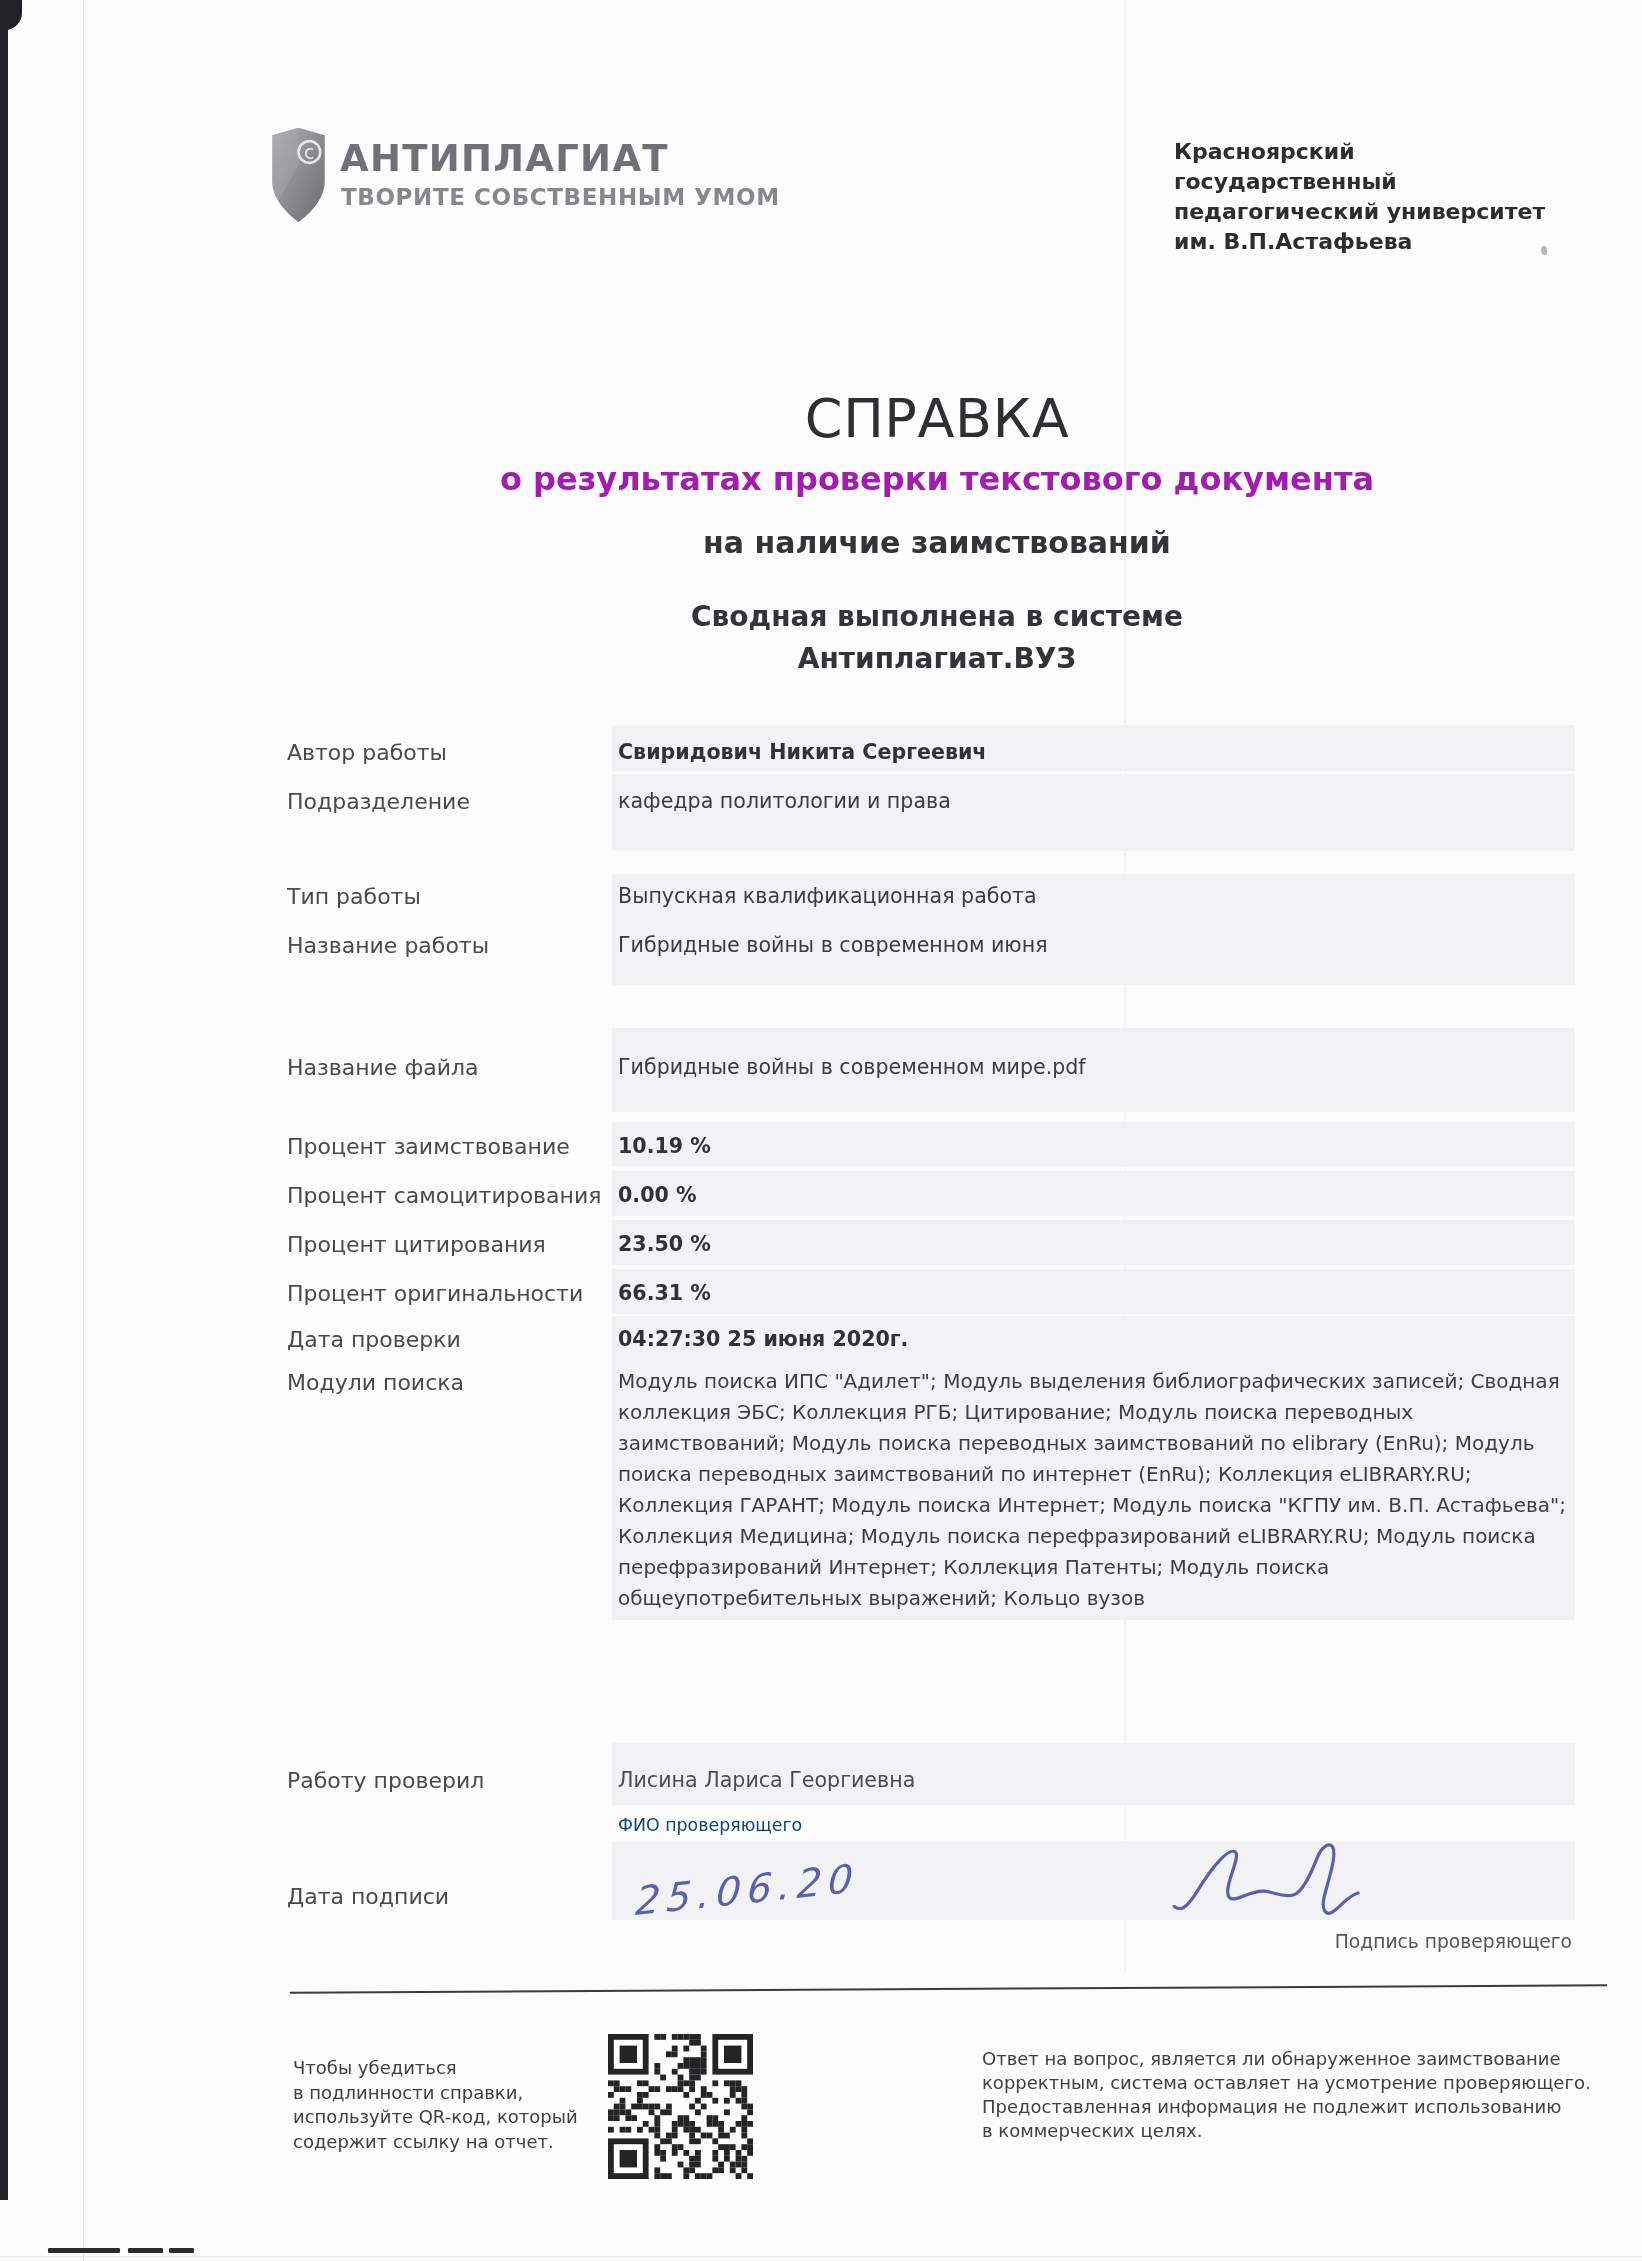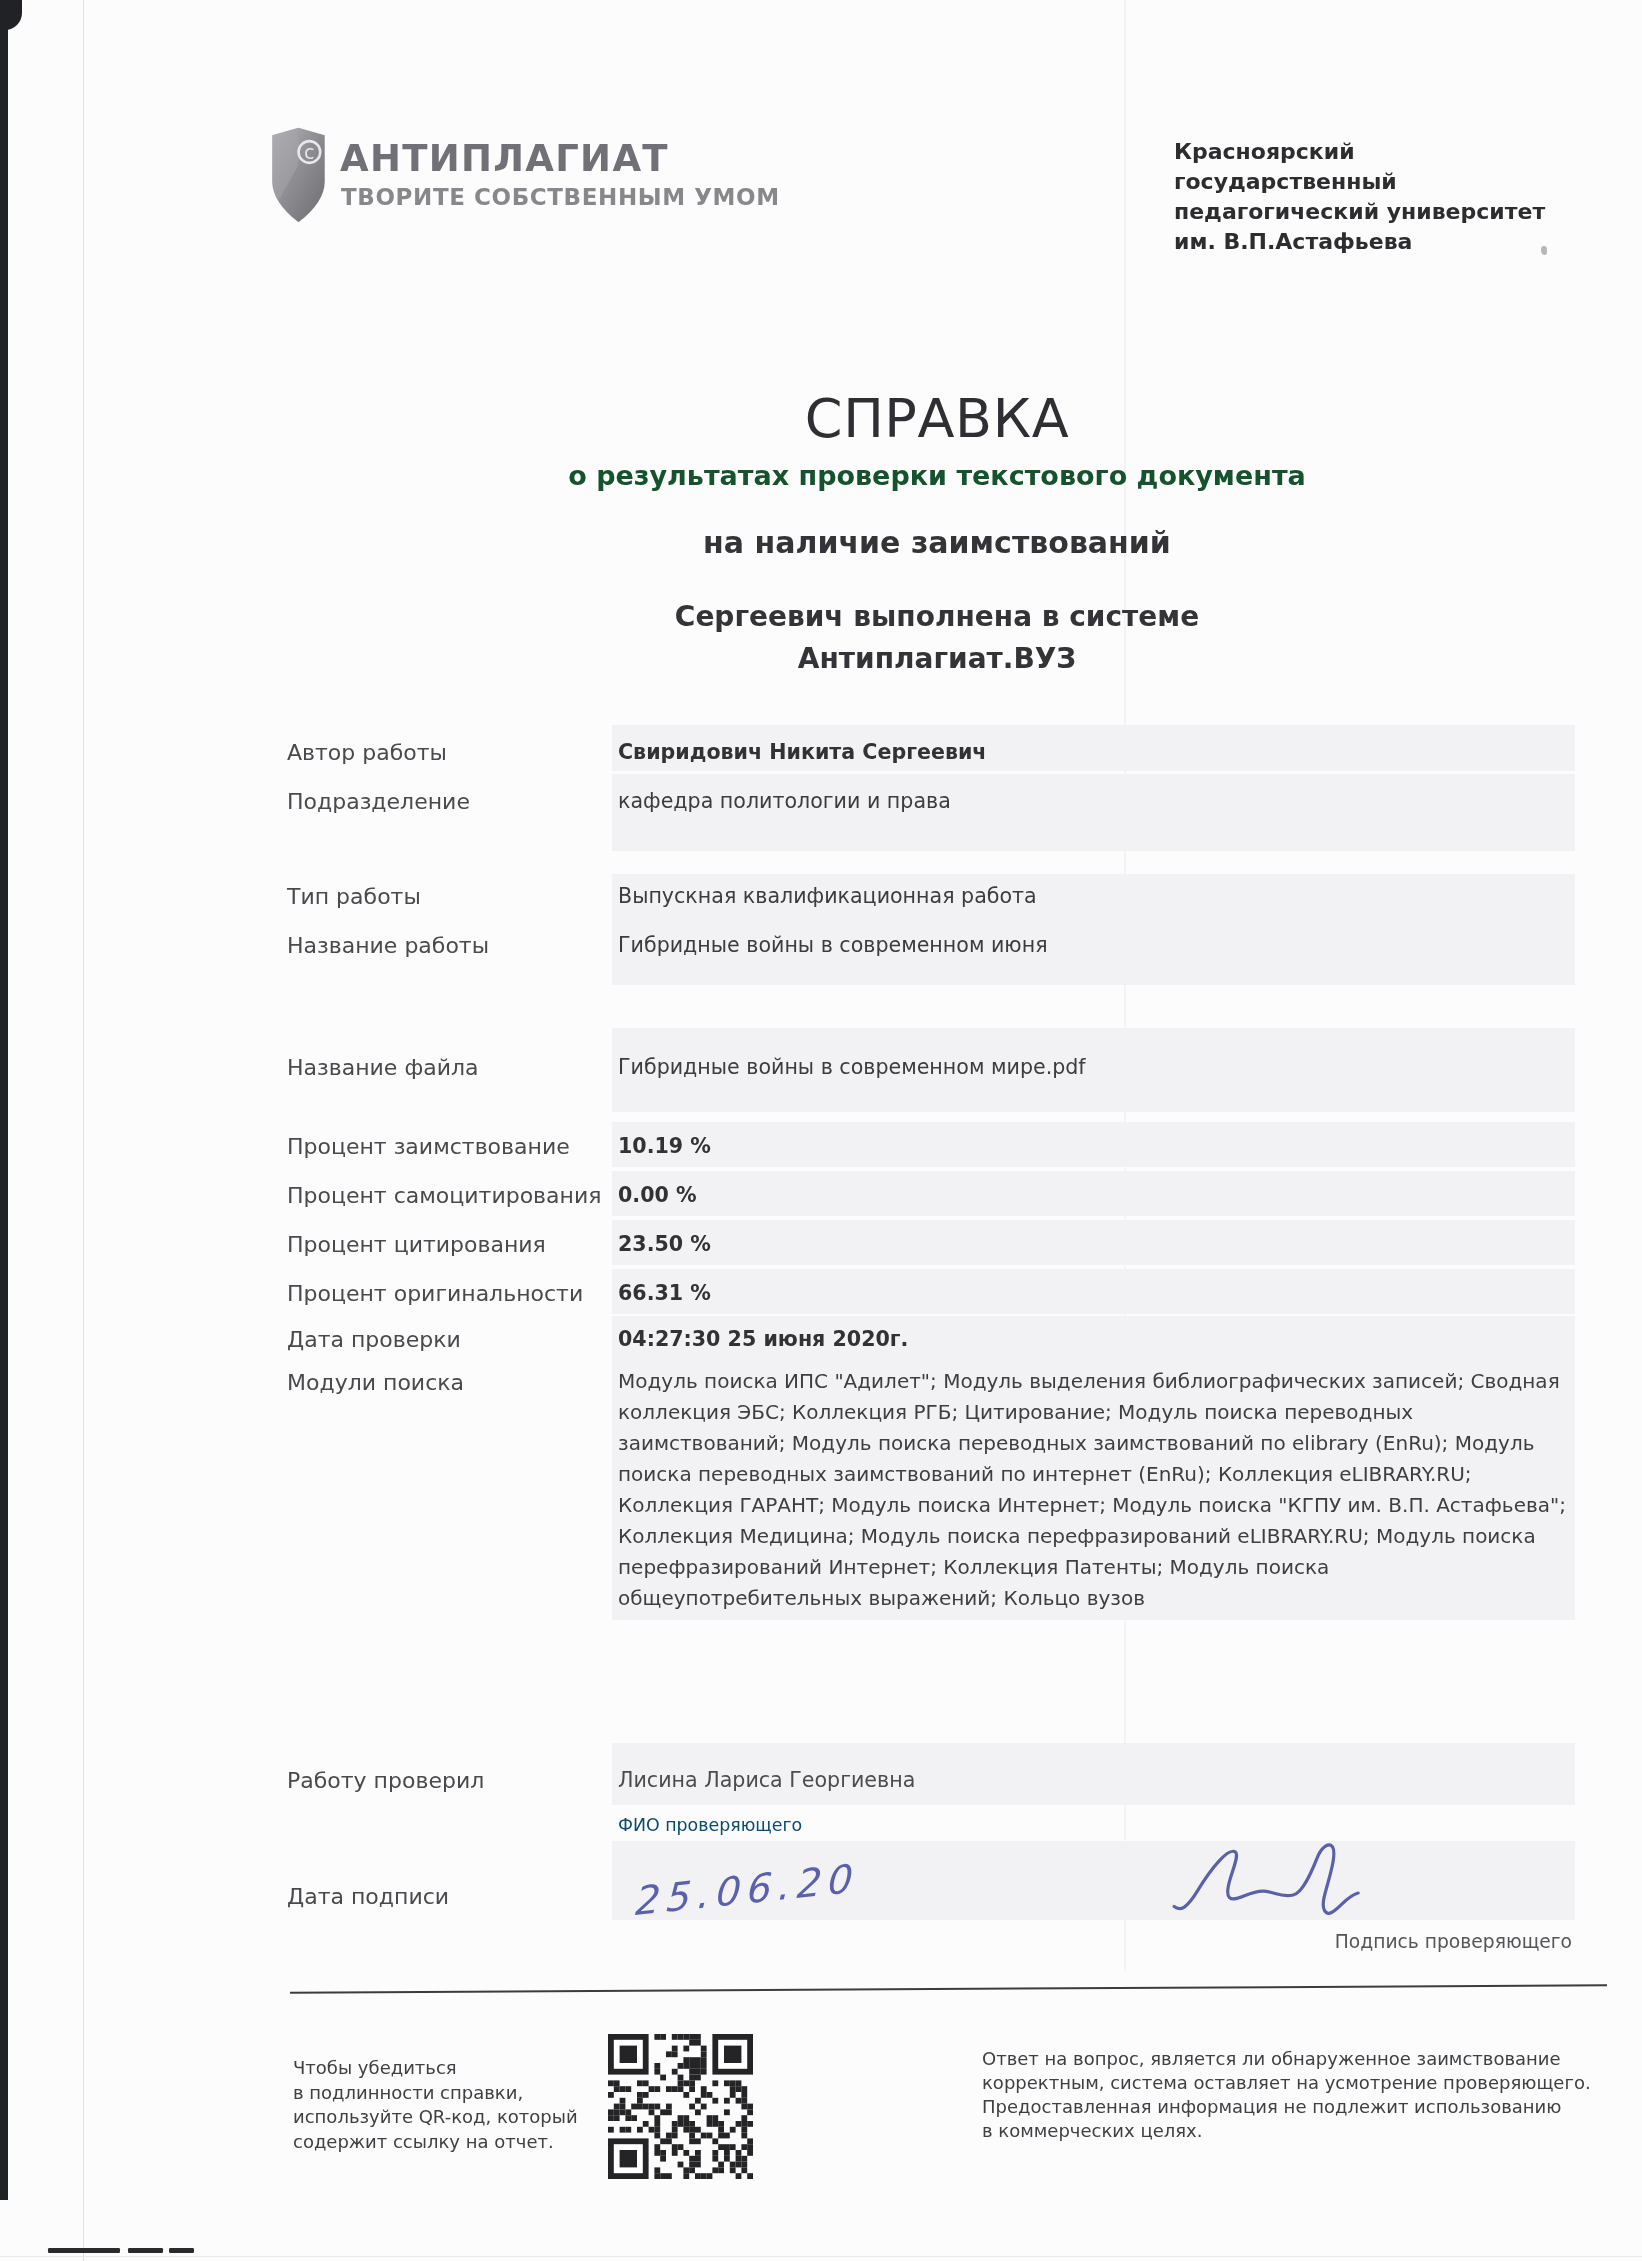--- a/index.html
+++ b/index.html
@@ -19,21 +19,21 @@
   .speck{left:1541px;top:246px;width:5.8px;height:9px;background:#9a9aa0;border-radius:50% 50% 40% 60%;opacity:.7;}
   .band{background:#f2f2f4;left:612px;width:963px;}
   
   .logo-shield{left:271px;top:126px;}
   .brand{left:340px;top:137px;font-size:37px;font-weight:700;color:#717077;letter-spacing:1.3px;}
   .tagline{left:341px;top:184px;font-size:23px;font-weight:600;color:#87878c;letter-spacing:0.6px;}
   .univ{left:1174px;top:137px;font-size:22px;font-weight:700;color:#2d2d30;line-height:30px;}
   
   .center-col{left:293px;width:1288px;text-align:center;}
   .h-main{top:387px;font-size:54px;font-weight:400;color:#2f2f33;letter-spacing:0.6px;}
-  .h-sub1{top:460px;font-size:27px;font-weight:700;color:#14532d;}
+  .h-sub1{top:460px;font-size:32px;font-weight:700;color:#a21caf;}
   .h-sub2{top:525px;font-size:30px;font-weight:700;color:#333338;}
   .sys1{top:600px;font-size:28px;font-weight:700;color:#333338;}
   .sys2{top:642px;font-size:28px;font-weight:700;color:#333338;}
   
   .row{position:absolute;left:0;top:0;width:1643px;}
   .lbl{position:absolute;left:287px;font-size:22px;color:#4a4a4e;}
   .val{position:absolute;left:618px;font-size:20.6px;color:#3c3c3f;width:960px;}
   .bold{font-weight:700;color:#323235;}
   .mod{font-size:20px;line-height:31px;color:#3e3e41;width:953px;}
   
@@ -97,21 +97,21 @@
 <div class="abs univ">
   <div>Красноярский</div>
   <div>государственный</div>
   <div>педагогический университет</div>
   <div>им. В.П.Астафьева</div>
 </div>
 
 <div class="abs center-col h-main">СПРАВКА</div>
 <div class="abs center-col h-sub1">о результатах проверки текстового документа</div>
 <div class="abs center-col h-sub2">на наличие заимствований</div>
-<div class="abs center-col sys1">Сергеевич выполнена в системе</div>
+<div class="abs center-col sys1">Сводная выполнена в системе</div>
 <div class="abs center-col sys2">Антиплагиат.ВУЗ</div>
 
 <div class="row" style="top:740px">
   <div class="lbl">Автор работы</div>
   <div class="val bold">Свиридович Никита Сергеевич</div>
 </div>
 <div class="row" style="top:789px">
   <div class="lbl">Подразделение</div>
   <div class="val">кафедра политологии и права</div>
 </div>

